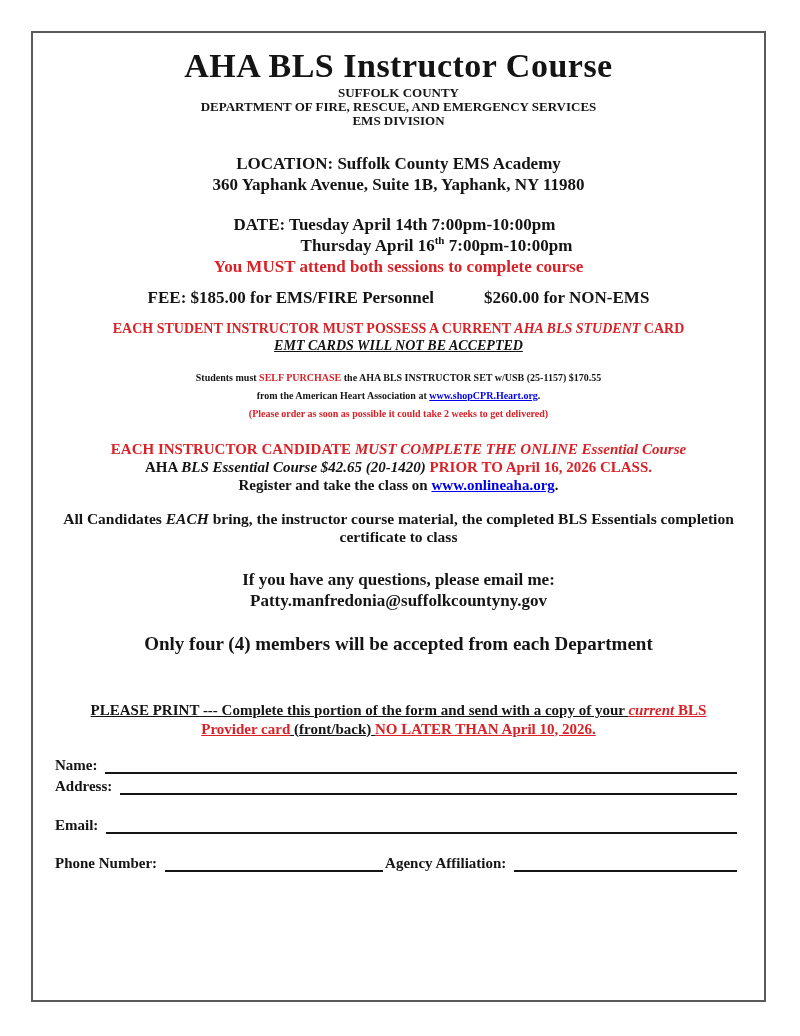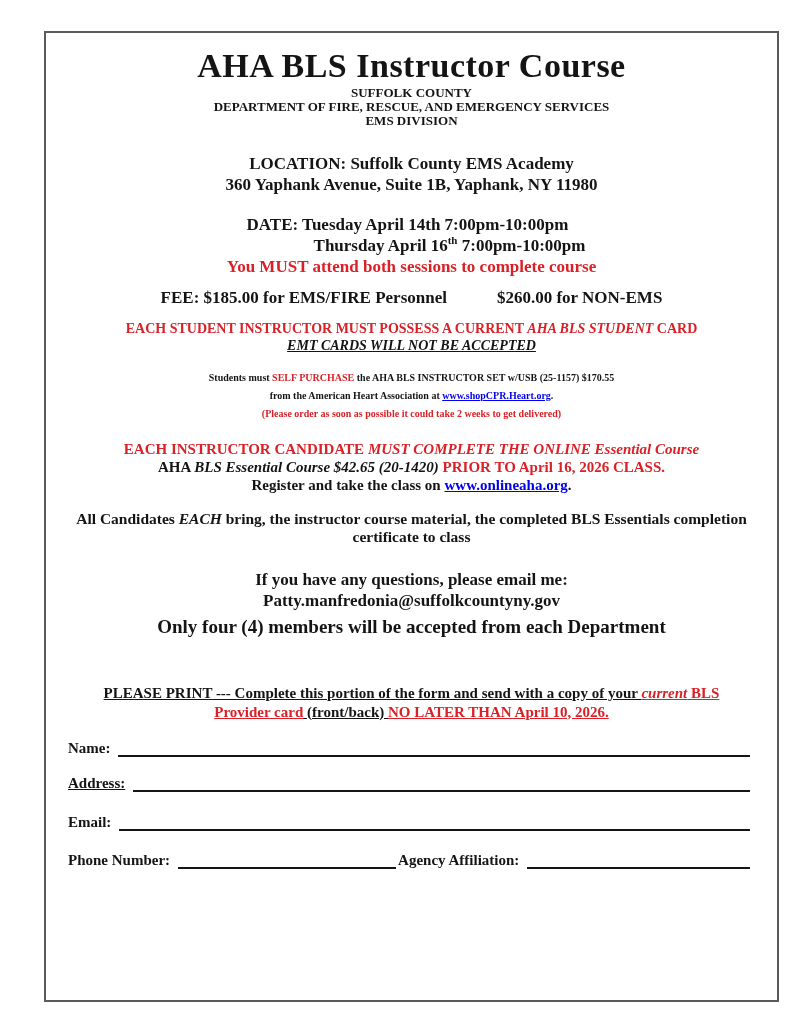--- a/index.html
+++ b/index.html
@@ -11,21 +11,21 @@
   * { margin: 0; padding: 0; box-sizing: border-box; }
   html, body {
     width: 800px; height: 1036px;
     background: #ffffff;
     font-family: "Liberation Serif", serif;
     font-weight: bold;
     color: var(--ink);
   }
   .sheet {
     position: absolute;
-    left: 44px; top: 31px;
+    left: 31px; top: 31px;
     width: 735px; height: 971px;
     border: 2px solid var(--border);
     padding-top: 13px;
     overflow: hidden;
   }
   .red { color: var(--red); }
   .ital { font-style: italic; }
   .uline { text-decoration: underline; }
 
   .title { font-size: 34px; line-height: 40px; text-align: center; letter-spacing: 0.5px; }
@@ -43,29 +43,29 @@
 
   .req-block { margin-top: 12px; font-size: 14px; line-height: 17px; text-align: center; }
 
   .purchase-block { margin-top: 15px; font-size: 10px; line-height: 18px; text-align: center; }
   .essentials-block { margin-top: 17px; font-size: 15px; line-height: 18px; text-align: center; }
   a.doclink { color: var(--link); text-decoration: underline; cursor: pointer; }
 
   .bring-block { margin-top: 16px; font-size: 15.5px; line-height: 18px; text-align: center; padding: 0 26px; }
 
   .contact-block { margin-top: 23px; font-size: 17px; line-height: 21px; text-align: center; }
-  .limit-line { margin-top: 4px; font-size: 19px; line-height: 23px; text-align: center; }
+  .limit-line { margin-top: 21px; font-size: 19px; line-height: 23px; text-align: center; }
 
   .instructions { margin-top: 46px; font-size: 15px; line-height: 18.5px; text-align: center; padding: 0 30px; }
   .instructions span { text-decoration: underline; }
 
   .form-rows { margin: 18px 27px 0 22px; font-size: 15px; }
   .form-row { display: flex; align-items: flex-end; }
   .row-name    { margin-top: 0; }
-  .row-address { margin-top: 17px; text-decoration: underline; }
+  .row-address { margin-top: 3px; }
   .row-email   { margin-top: 21px; }
   .row-phone   { margin-top: 20px; }
   .f-label { white-space: nowrap; padding-right: 8px; line-height: 18px; }
   .f-label.second { padding-left: 2px; }
   .f-line { flex: 1 1 auto; border-bottom: 2px solid #151515; height: 16px; }
   .f-line.phone-line { flex: 0 0 218px; }
 </style>
 </head>
 <body>
 

